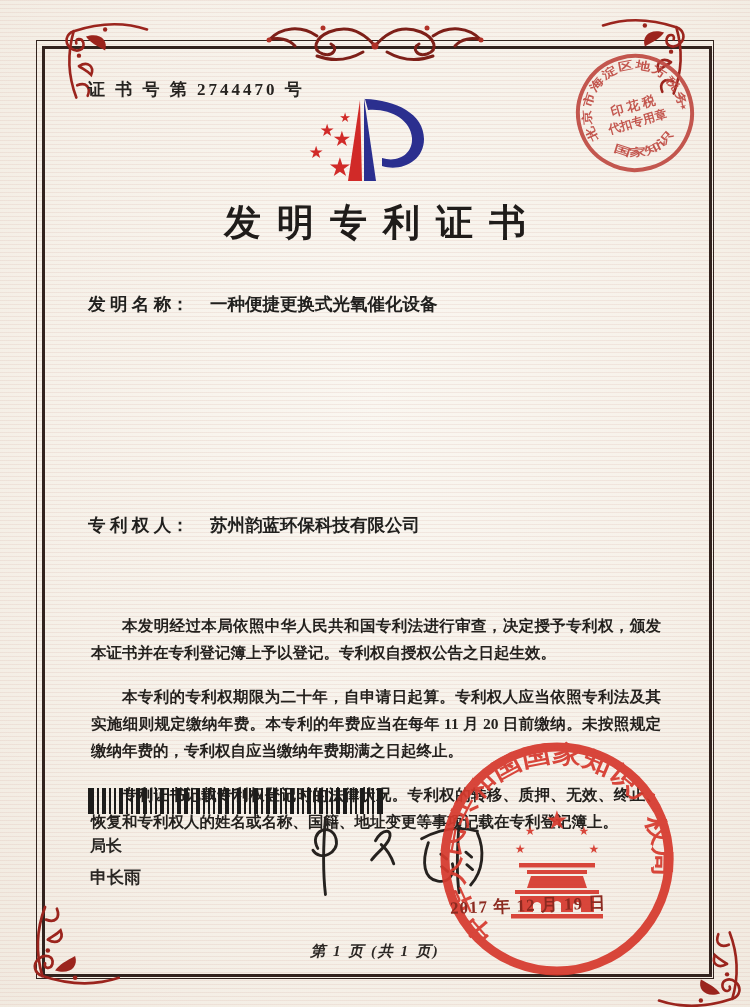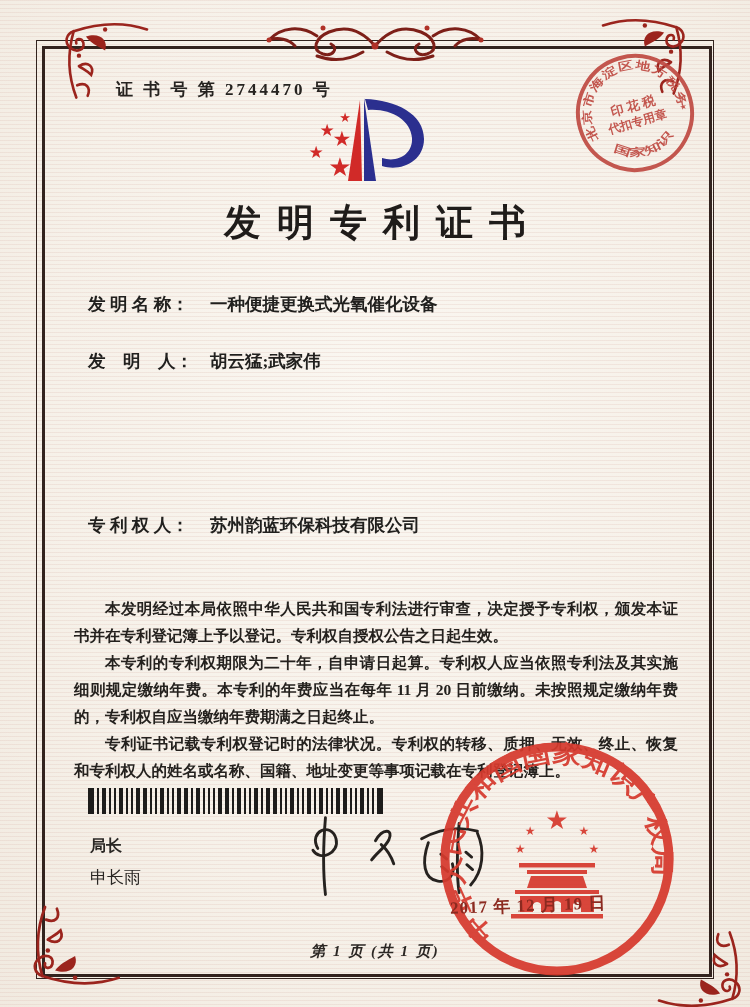--- a/index.html
+++ b/index.html
@@ -9,38 +9,38 @@
       repeating-linear-gradient(180deg, rgba(213,170,160,0.20) 0 1px, rgba(0,0,0,0) 1px 4px),
       radial-gradient(ellipse at 50% 40%, #faf7f1 0%, #f6f1e9 60%, #f1eae0 100%);
     font-family:"Liberation Serif","DejaVu Serif",serif;
     color:#2a2724;
   }
   .abs{position:absolute;}
   
   .frame-outer{left:36px;top:40px;width:676px;height:937px;border:1px solid #32231e;}
   .frame-inner{left:42px;top:46px;width:664px;height:925px;border:3px solid #32231e;}
   
-  .cert-no{left:88px;top:78px;font-size:17px;letter-spacing:3px;font-weight:bold;color:#262320;margin-left:28px;}
+  .cert-no{left:88px;top:78px;font-size:17px;letter-spacing:3px;font-weight:bold;color:#262320;}
   .title{left:0;top:198px;width:750px;text-align:center;font-size:37px;font-weight:bold;
          letter-spacing:16px;text-indent:16px;color:#1f1c1a;}
   
   .field{left:88px;font-size:17.5px;font-weight:bold;color:#21201e;white-space:nowrap;}
   .field .lab{display:inline-block;min-width:118px;}
   .field .val{margin-left:4px;}
   .f0{top:292px}.f1{top:349px}.f2{top:406px}.f3{top:458px}.f4{top:513px}.f5{top:568px}
   
   .body-text{left:74px;top:596px;width:604px;font-size:15.5px;line-height:1.74;
              font-weight:bold;color:#24211e;text-align:justify;}
-  .body-text p{margin:0;text-indent:2em;}
+  .body-text p{margin:17px;text-indent:2em;}
   
   .barcode{left:88px;top:788px;width:300px;height:26px;display:flex;align-items:stretch;}
   .barcode div{background:#1d1c1b;}
   
   .director-title{left:90px;top:836px;font-size:16px;font-weight:bold;}
-  .director-name{left:90px;top:866px;font-size:17px;font-weight:normal;}
+  .director-name{left:90px;top:866px;font-size:17px;font-weight:bold;}
   .signature{left:262px;top:808px;}
   
   .tax-stamp{left:568px;top:46px;}
   .issuing-seal{left:438px;top:740px;}
   .seal-date{left:450px;top:894px;font-size:17px;font-weight:bold;color:#8c2a20;
              letter-spacing:1px;transform:rotate(-2deg);}
   
   .page-footer{left:0;top:942px;width:750px;text-align:center;font-size:15px;
                font-weight:bold;letter-spacing:2px;color:#2b2724;font-style:italic;}
   
@@ -151,23 +151,20 @@
       <text x="18" y="74" font-size="17" text-anchor="middle">★</text>
       <text x="42" y="92" font-size="26" text-anchor="middle">★</text>
     </g>
   </svg>
 
   <div class="abs field f0">
     <span class="lab">发 明 名 称：</span><span class="val">一种便捷更换式光氧催化设备</span>
   </div>
 
   <div class="abs title">发明专利证书</div>
-  <div class="abs field f1">
-    <span class="lab">发　明　人：</span><span class="val">胡云猛;武家伟</span>
-  </div>
   <div class="abs field f4">
     <span class="lab">专 利 权 人：</span><span class="val">苏州韵蓝环保科技有限公司</span>
   </div>
 
   <div class="abs body-text">
     <p>本发明经过本局依照中华人民共和国专利法进行审查，决定授予专利权，颁发本证书并在专利登记簿上予以登记。专利权自授权公告之日起生效。</p>
     <p>本专利的专利权期限为二十年，自申请日起算。专利权人应当依照专利法及其实施细则规定缴纳年费。本专利的年费应当在每年 11 月 20 日前缴纳。未按照规定缴纳年费的，专利权自应当缴纳年费期满之日起终止。</p>
     <p>专利证书记载专利权登记时的法律状况。专利权的转移、质押、无效、终止、恢复和专利权人的姓名或名称、国籍、地址变更等事项记载在专利登记簿上。</p>
   </div>
 

